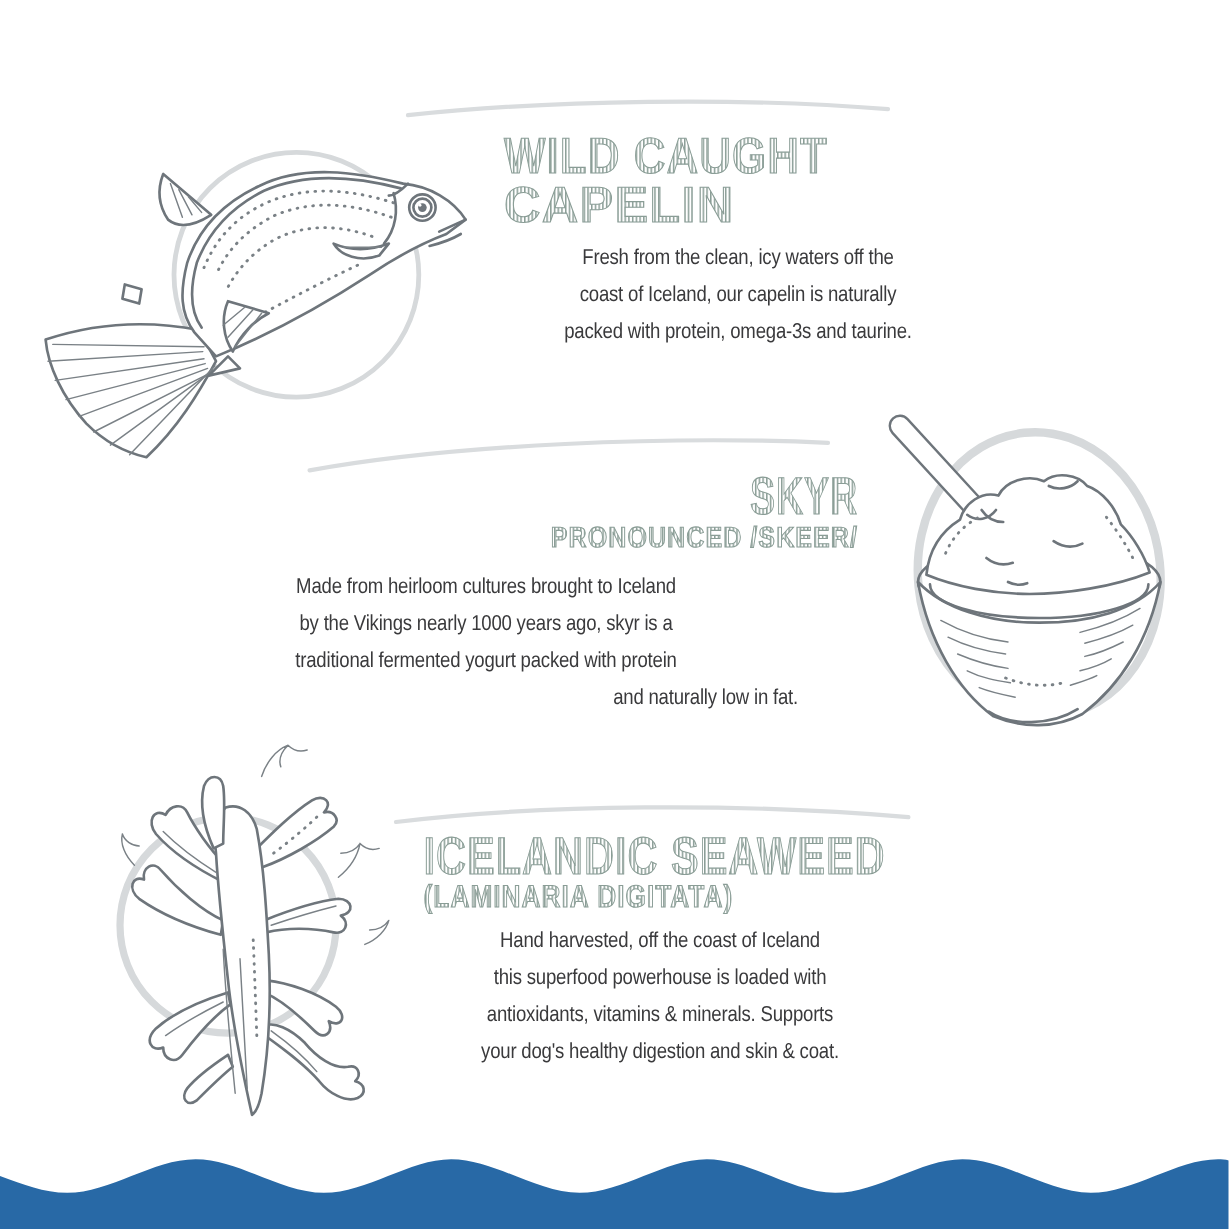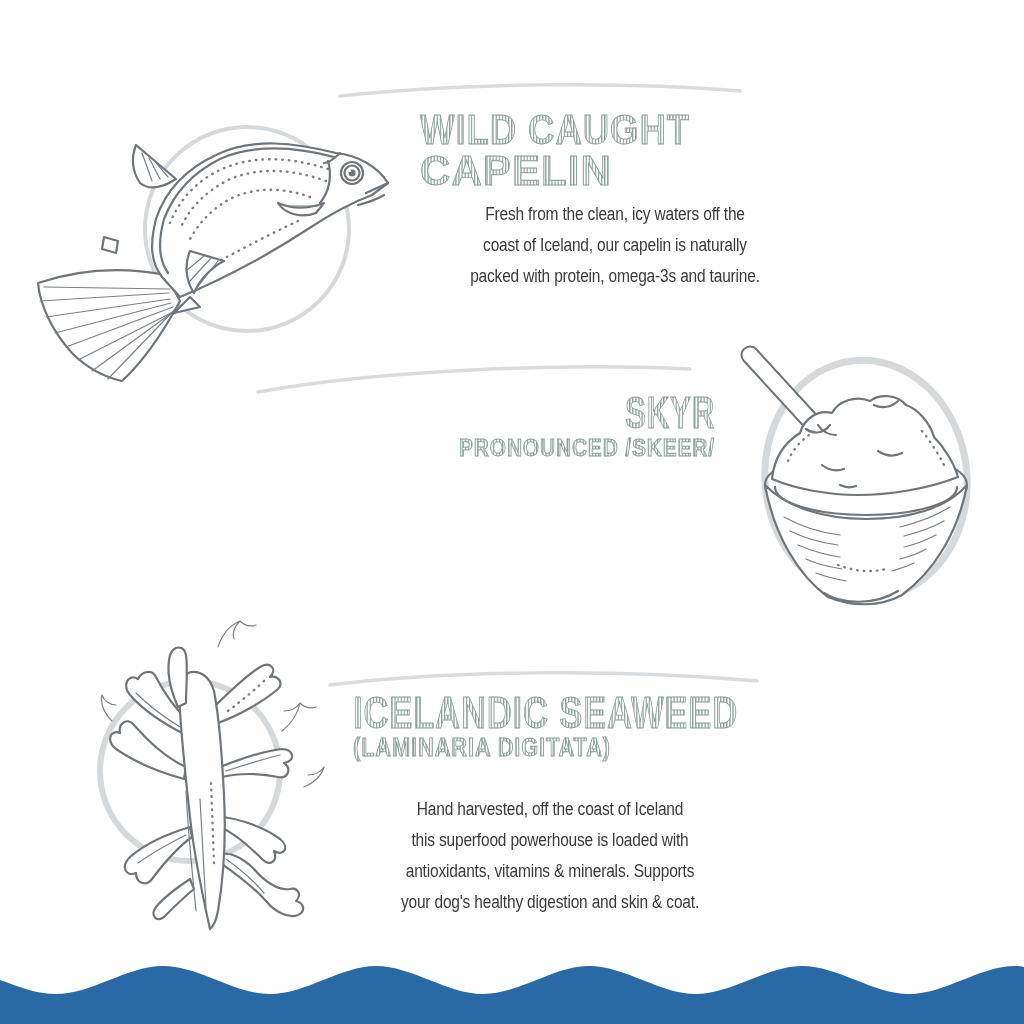--- a/index.html
+++ b/index.html
@@ -132,20 +132,26 @@
     <div class="line">Fresh from the clean, icy waters off the</div>
     <div class="line">coast of Iceland, our capelin is naturally</div>
     <div class="line">packed with protein, omega-3s and taurine.</div>
   </div>
 
   <svg class="abs" style="left:440px;top:376px" width="280" height="72" viewBox="0 0 280 72">
     <text class="inline-title" x="275" y="36" font-size="44" text-anchor="end" textLength="90" lengthAdjust="spacingAndGlyphs">SKYR</text>
     <text class="inline-title" x="275" y="64" font-size="24" text-anchor="end" textLength="256" lengthAdjust="spacingAndGlyphs">PRONOUNCED /SKEER/</text>
   </svg>
 
+  <div class="body-copy" style="left:145px;top:457px;width:520px">
+    <div class="line">Made from heirloom cultures brought to Iceland</div>
+    <div class="line">by the Vikings nearly 1000 years ago, skyr is a</div>
+    <div class="line">traditional fermented yogurt packed with protein</div>
+    <div class="line align-right">and naturally low in fat.</div>
+  </div>
 
   <svg class="abs" style="left:718px;top:323px" width="290" height="284" viewBox="0 0 290 284">
     <ellipse class="ghost" cx="148" cy="140" rx="101" ry="119" stroke-width="7" transform="rotate(-6 148 140)"></ellipse>
 
     <g>
       <line x1="32" y1="16" x2="98" y2="88" stroke="#6e757b" stroke-width="19" stroke-linecap="round"></line>
       <line x1="32" y1="16" x2="98" y2="88" stroke="#ffffff" stroke-width="15" stroke-linecap="round"></line>
     </g>
 
     <ellipse class="art" cx="148" cy="146" rx="101" ry="34"></ellipse>
@@ -221,21 +227,21 @@
         <path d="M160,100 C176,88 190,76 200,66"></path>
       </g>
     </g>
   </svg>
 
   <svg class="abs" style="left:348px;top:672px" width="420" height="76" viewBox="0 0 420 76">
     <text class="inline-title" x="5" y="40" font-size="44" textLength="385" lengthAdjust="spacingAndGlyphs">ICELANDIC SEAWEED</text>
     <text class="inline-title" x="5" y="68" font-size="26" textLength="258" lengthAdjust="spacingAndGlyphs">(LAMINARIA DIGITATA)</text>
   </svg>
 
-  <div class="body-copy" style="left:290px;top:778px;width:520px">
+  <div class="body-copy" style="left:290px;top:752px;width:520px">
     <div class="line">Hand harvested, off the coast of Iceland</div>
     <div class="line">this superfood powerhouse is loaded with</div>
     <div class="line">antioxidants, vitamins &amp; minerals. Supports</div>
     <div class="line">your dog's healthy digestion and skin &amp; coat.</div>
   </div>
 
   <svg class="abs" style="left:0;top:944px" width="1024" height="80" viewBox="0 0 1024 80" preserveAspectRatio="none">
     <path fill="#2869a6" d="M0,20 C20,27 36,34 56,34 C92,34 127,6 163,6 C199,6 234,34 270,34 C306,34 341,6 376,6 C412,6 447,34 483,34 C519,34 554,6 589,6 C625,6 660,34 696,34 C732,34 767,6 802,6 C838,6 873,34 909,34 C945,34 980,6 1015,6 C1018,6 1021,6 1024,7 L1024,80 L0,80 Z"></path>
   </svg>
 

